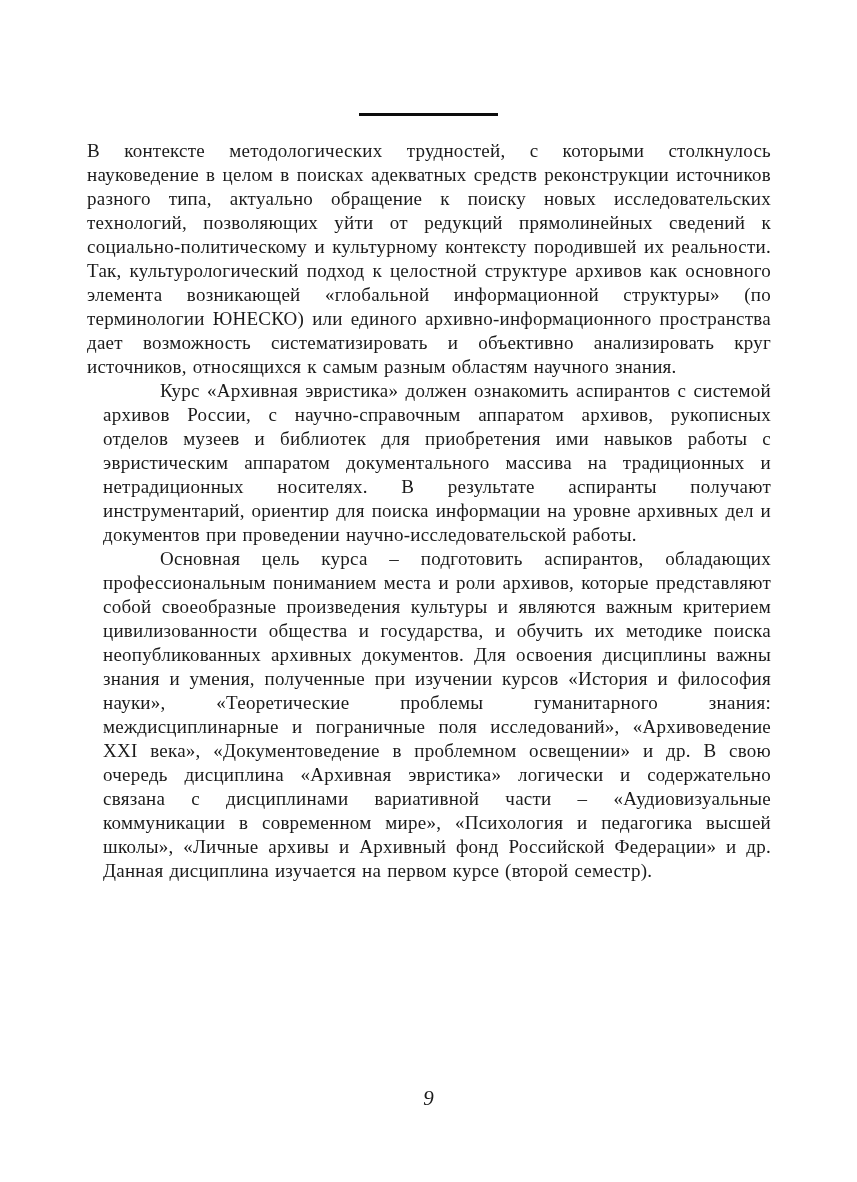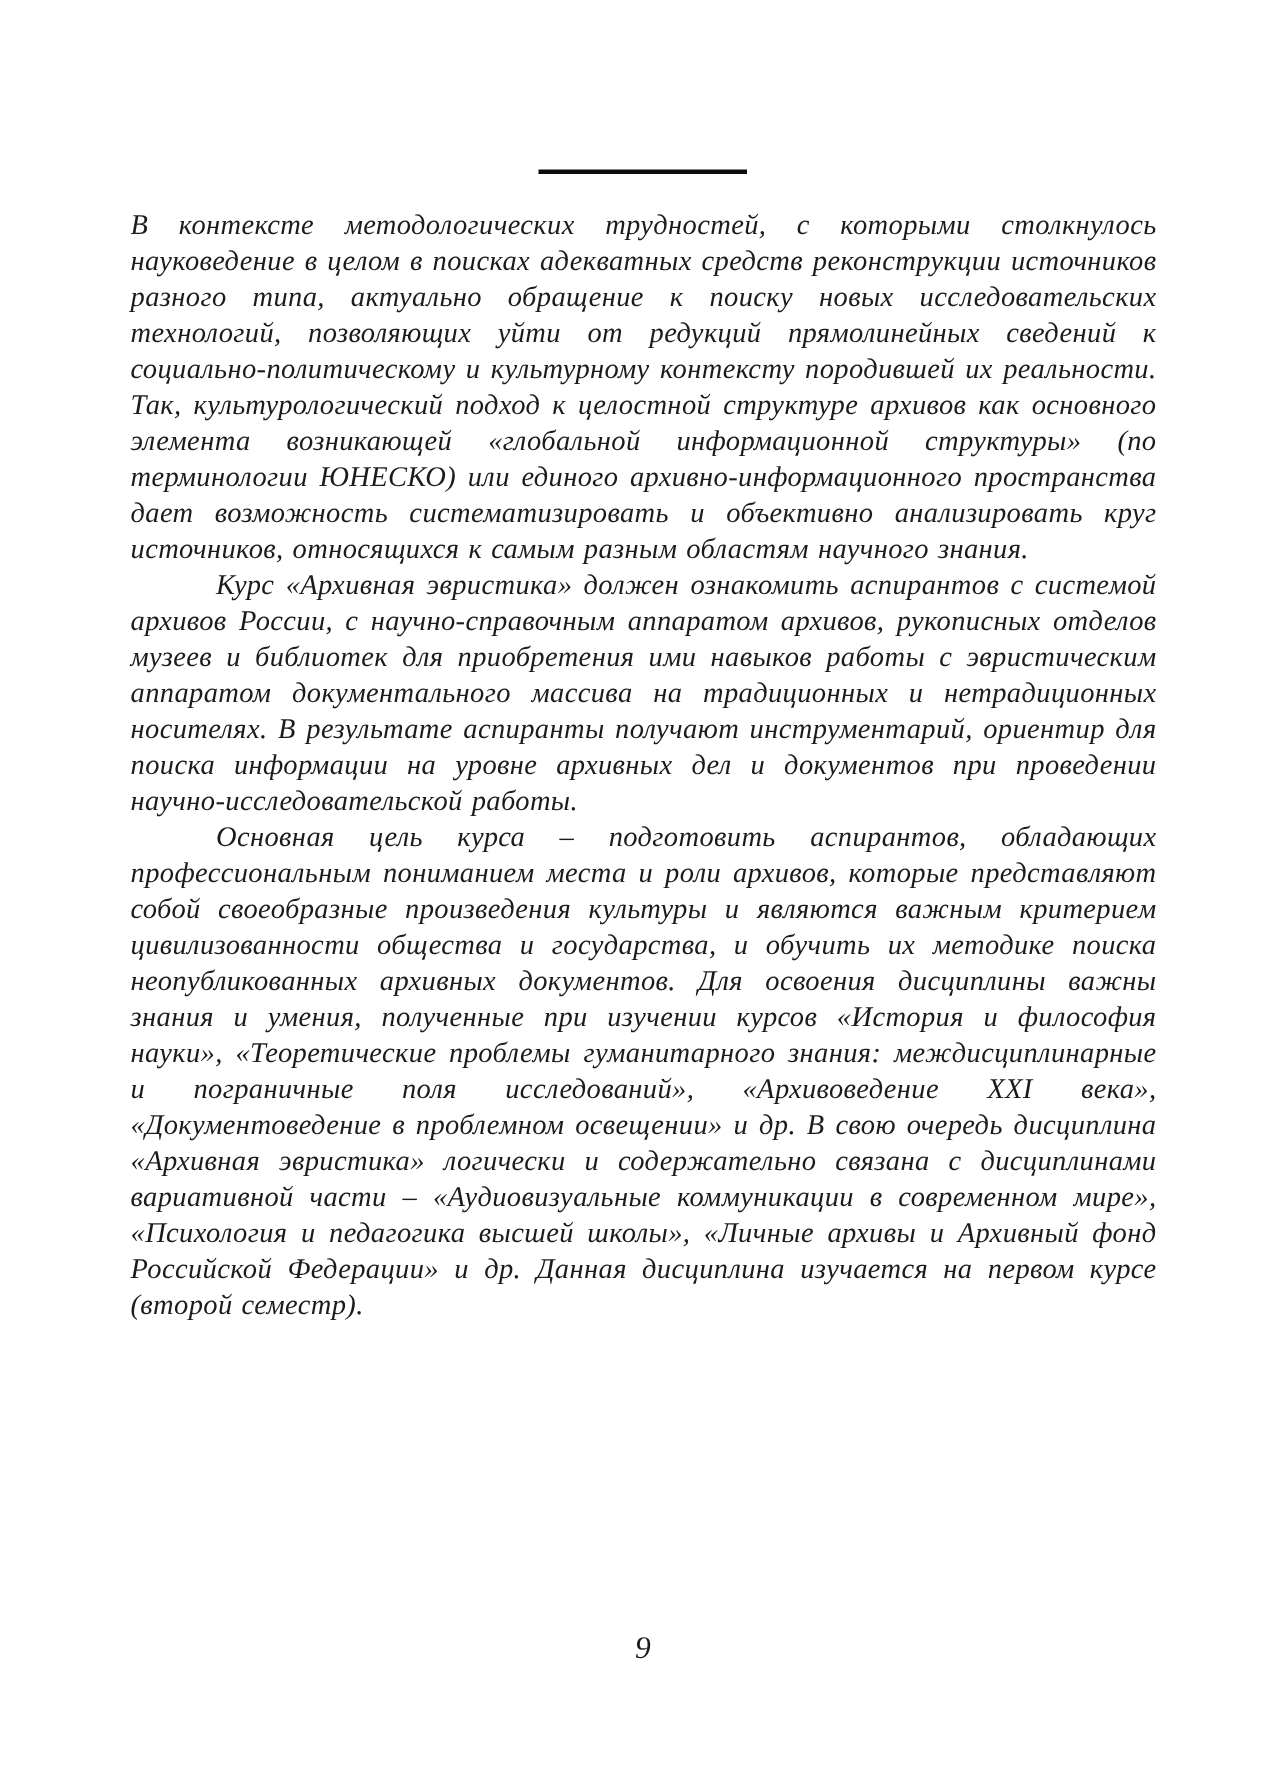--- a/index.html
+++ b/index.html
@@ -32,28 +32,28 @@
   .text-block {
     position: absolute;
     top: 139px;
     left: 87px;
     width: 684px;
     font-size: 19px;
     line-height: 24px;
     text-align: justify;
     letter-spacing: 0.25px;
     word-spacing: 1px;
-    font-style: italic;
   }
   .text-block p {
     margin: 0;
     padding: 0;
   }
   .text-block p.indented {
     text-indent: 57px;
+    margin-left: 16px;
   }
   .page-number {
     position: absolute;
     top: 1086px;
     left: 0;
     width: 857px;
     text-align: center;
     font-style: italic;
     font-size: 21px;
     color: #1b1b1b;

